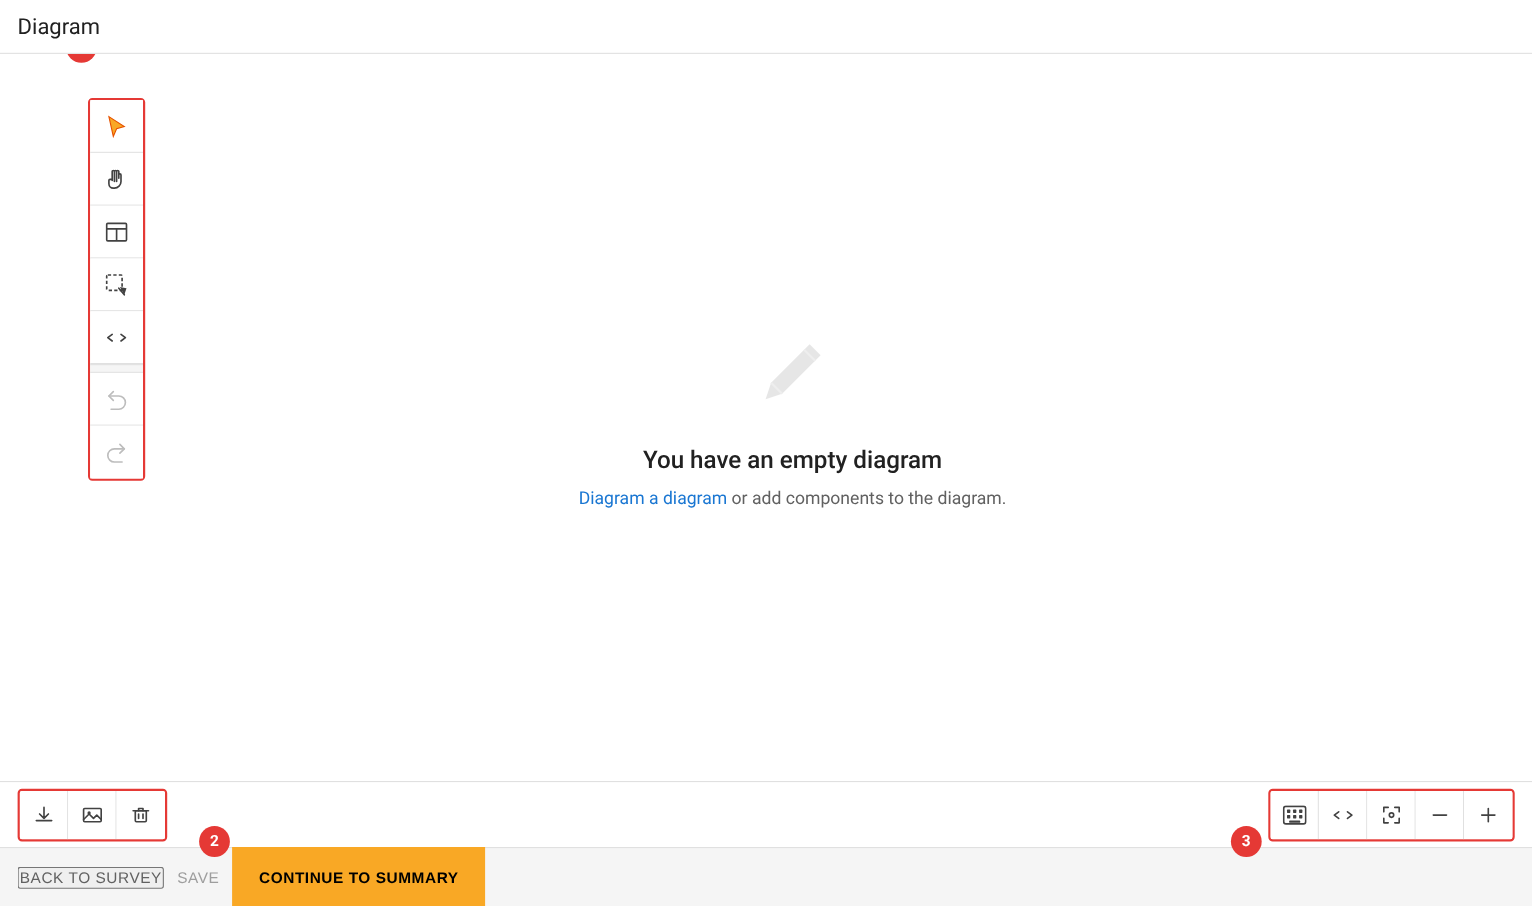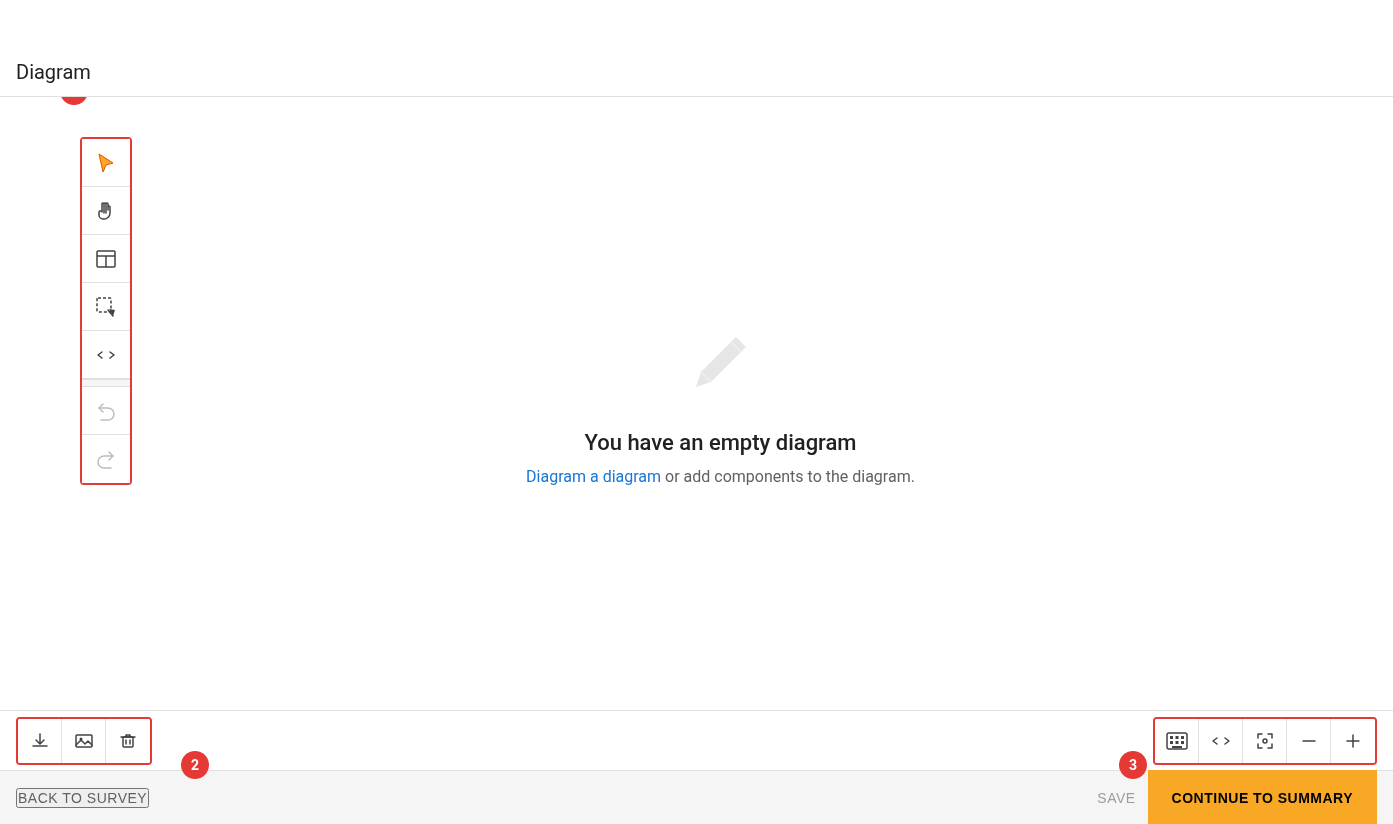--- a/index.html
+++ b/index.html
@@ -11,21 +11,20 @@
       overflow: hidden;
       display: flex;
       flex-direction: column;
     }
 
     
     .header {
       padding: 12px 16px;
       border-bottom: 1px solid #e0e0e0;
       background: #fff;
-      margin-top: 48px;
     }
     .header-title {
       font-size: 20px;
       font-weight: 400;
       color: #212121;
     }
 
     
     .main-area {
       flex: 1;
@@ -172,21 +171,20 @@
       border-right: none;
     }
 
     
     .footer {
       height: 54px;
       background: #f5f5f5;
       border-top: 1px solid #e0e0e0;
       display: flex;
       align-items: center;
-      justify-content: space-between;
       padding: 0 16px;
     }
 
     .back-to-survey {
       font-size: 14px;
       font-weight: 500;
       color: #616161;
       letter-spacing: 0.5px;
       cursor: pointer;
       text-transform: uppercase;

